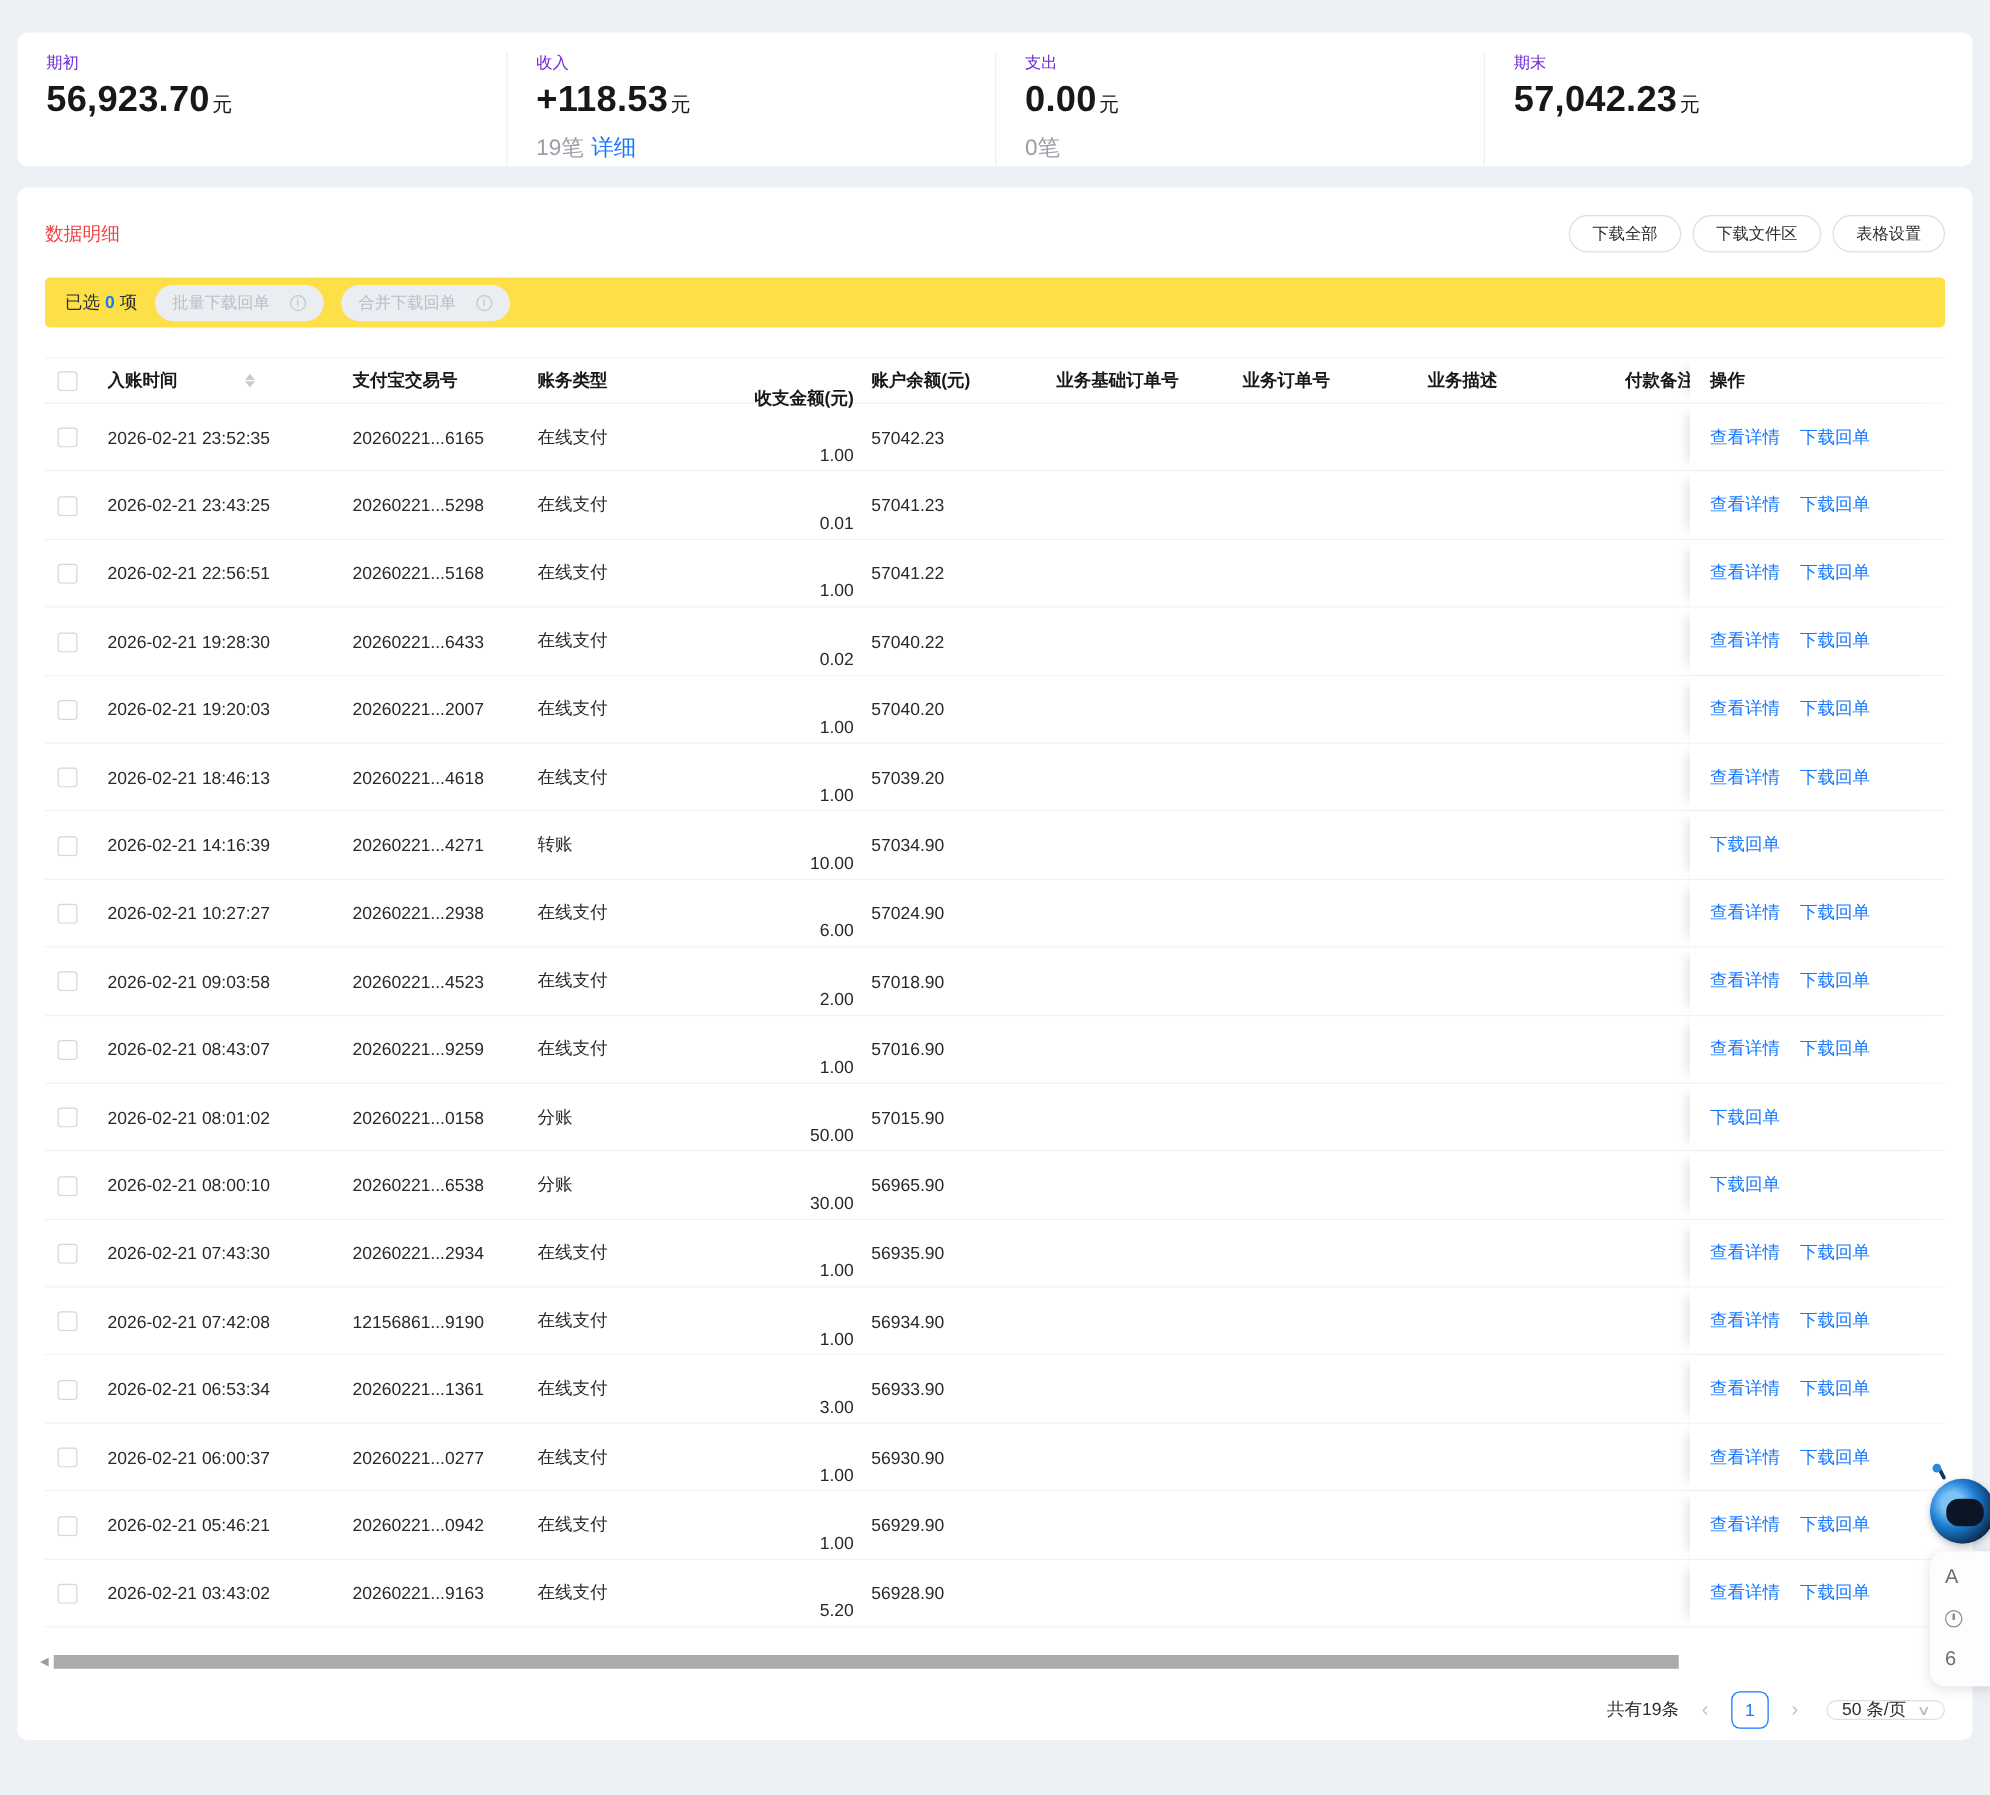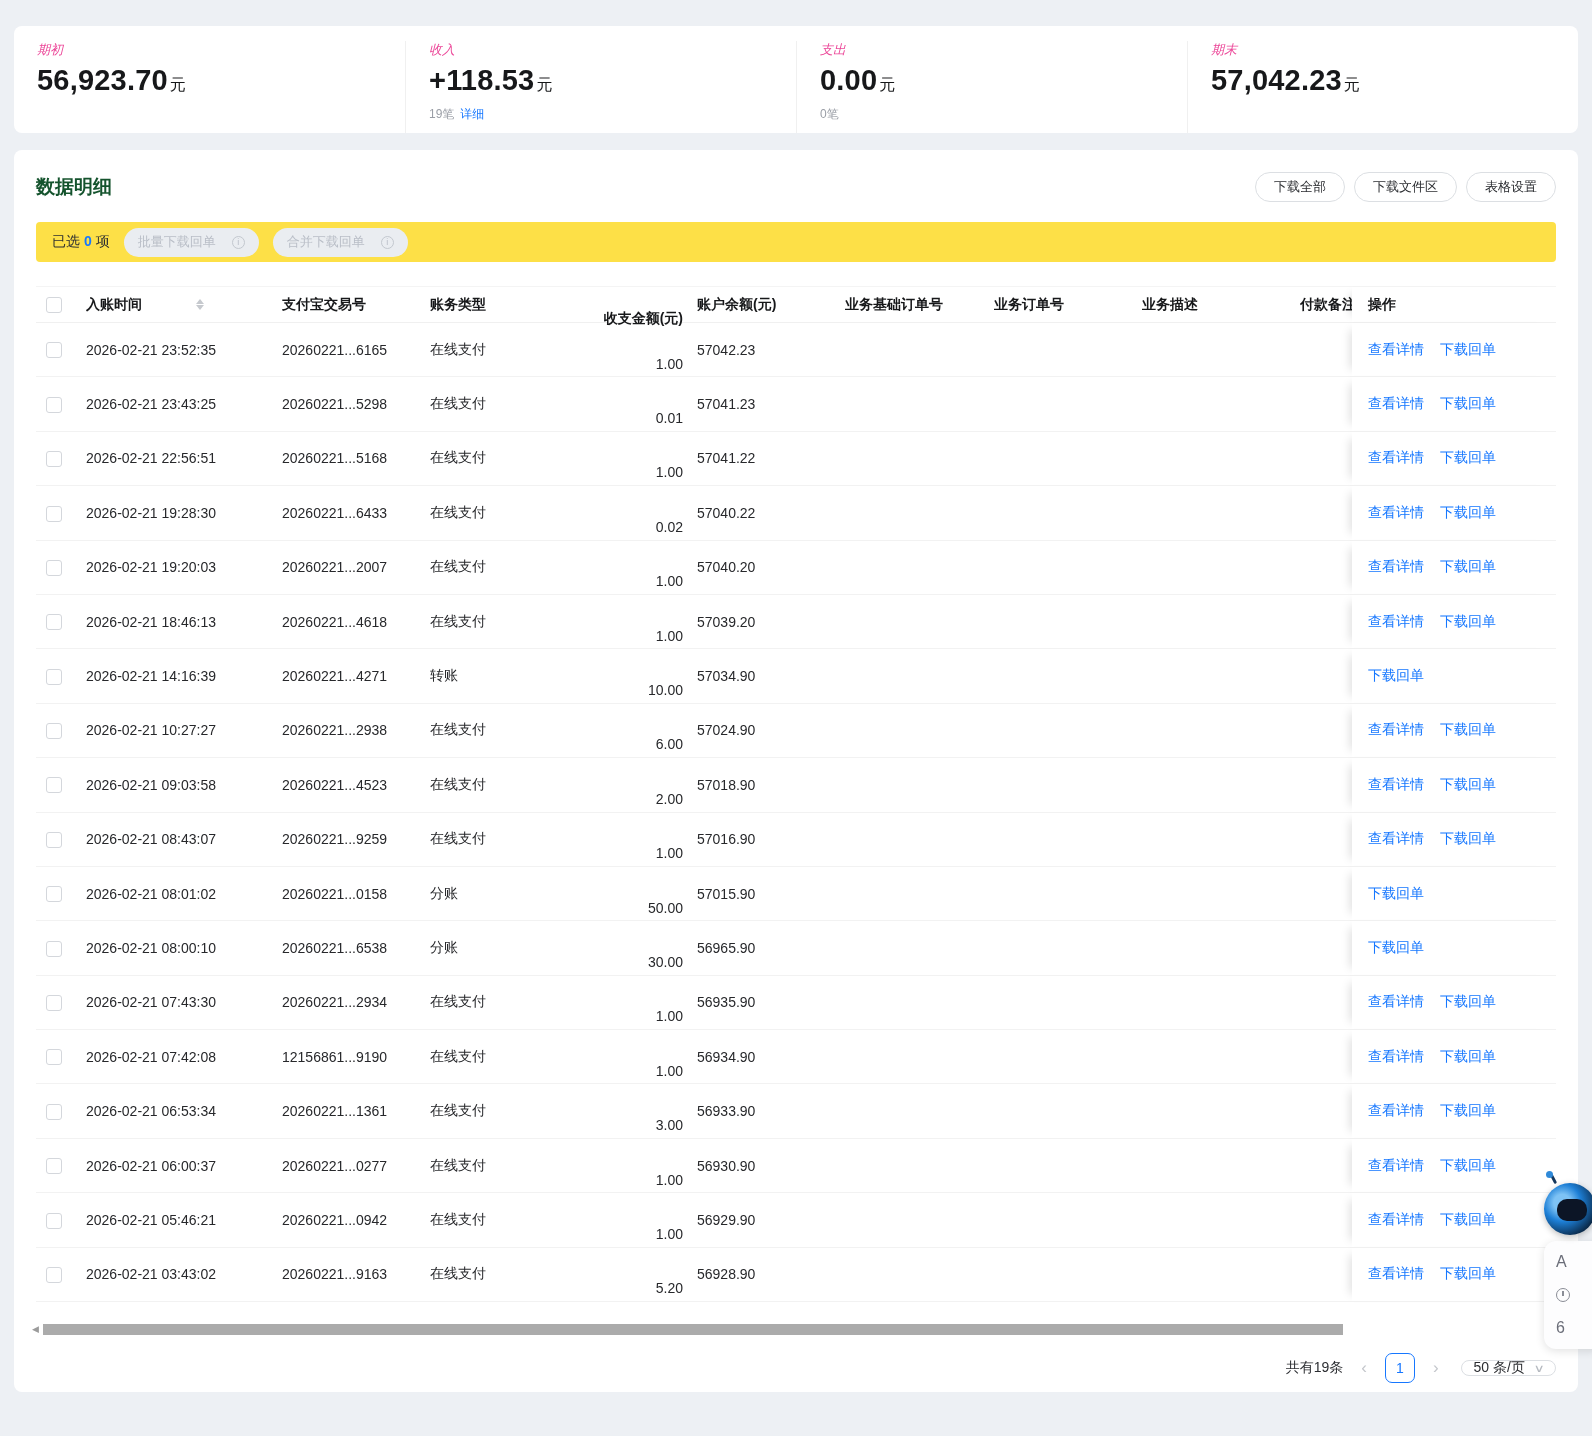--- a/index.html
+++ b/index.html
@@ -9,31 +9,31 @@
     font-family: "Liberation Sans", sans-serif;
     color: #1f1f1f;
     position: relative;
   }
   .card { background: #fff; border-radius: 8px; margin: 0 14px; }
 
   
   .summary { margin-top: 26px; height: 107px; display: flex; padding: 15px 0 0 0; }
   .sum-col { width: 25%; padding-left: 23px; }
   .sum-col + .sum-col { border-left: 1px solid #f0f0f0; }
-  .sum-label { font-size: 13px; color: #ec4899; margin-bottom: 5px; font-style: italic; }
+  .sum-label { font-size: 13px; color: #6d28d9; margin-bottom: 5px; }
   .sum-value { font-size: 29px; font-weight: 600; color: #17181a; letter-spacing: 0.2px; }
   .sum-unit { font-size: 16px; font-weight: 400; margin-left: 2px; }
-  .sum-sub { font-size: 12px; margin-top: 9px; color: #9a9ea6; }
+  .sum-sub { font-size: 18px; margin-top: 9px; color: #9a9ea6; }
   .sum-sub .link { margin-left: 6px; }
   .link { color: #1677ff; cursor: pointer; text-decoration: none; }
 
   
   .panel { margin-top: 17px; padding: 22px 22px 0 22px; position: relative; height: 1242px; }
   .panel-head { display: flex; align-items: center; justify-content: space-between; }
-  .panel-title { font-size: 19px; font-weight: 700; color: #14532d; }
+  .panel-title { font-size: 15px; font-weight: 400; color: #ef4444; }
   .head-btns { display: flex; gap: 9px; }
   .pill-btn {
     border: 1px solid #dcdfe3; background: #fff; border-radius: 16px;
     height: 30px; padding: 0 18px; font-size: 13px; color: #2b2d31;
     display: inline-flex; align-items: center; cursor: pointer;
     font-family: inherit;
   }
 
   
   .toolbar {

